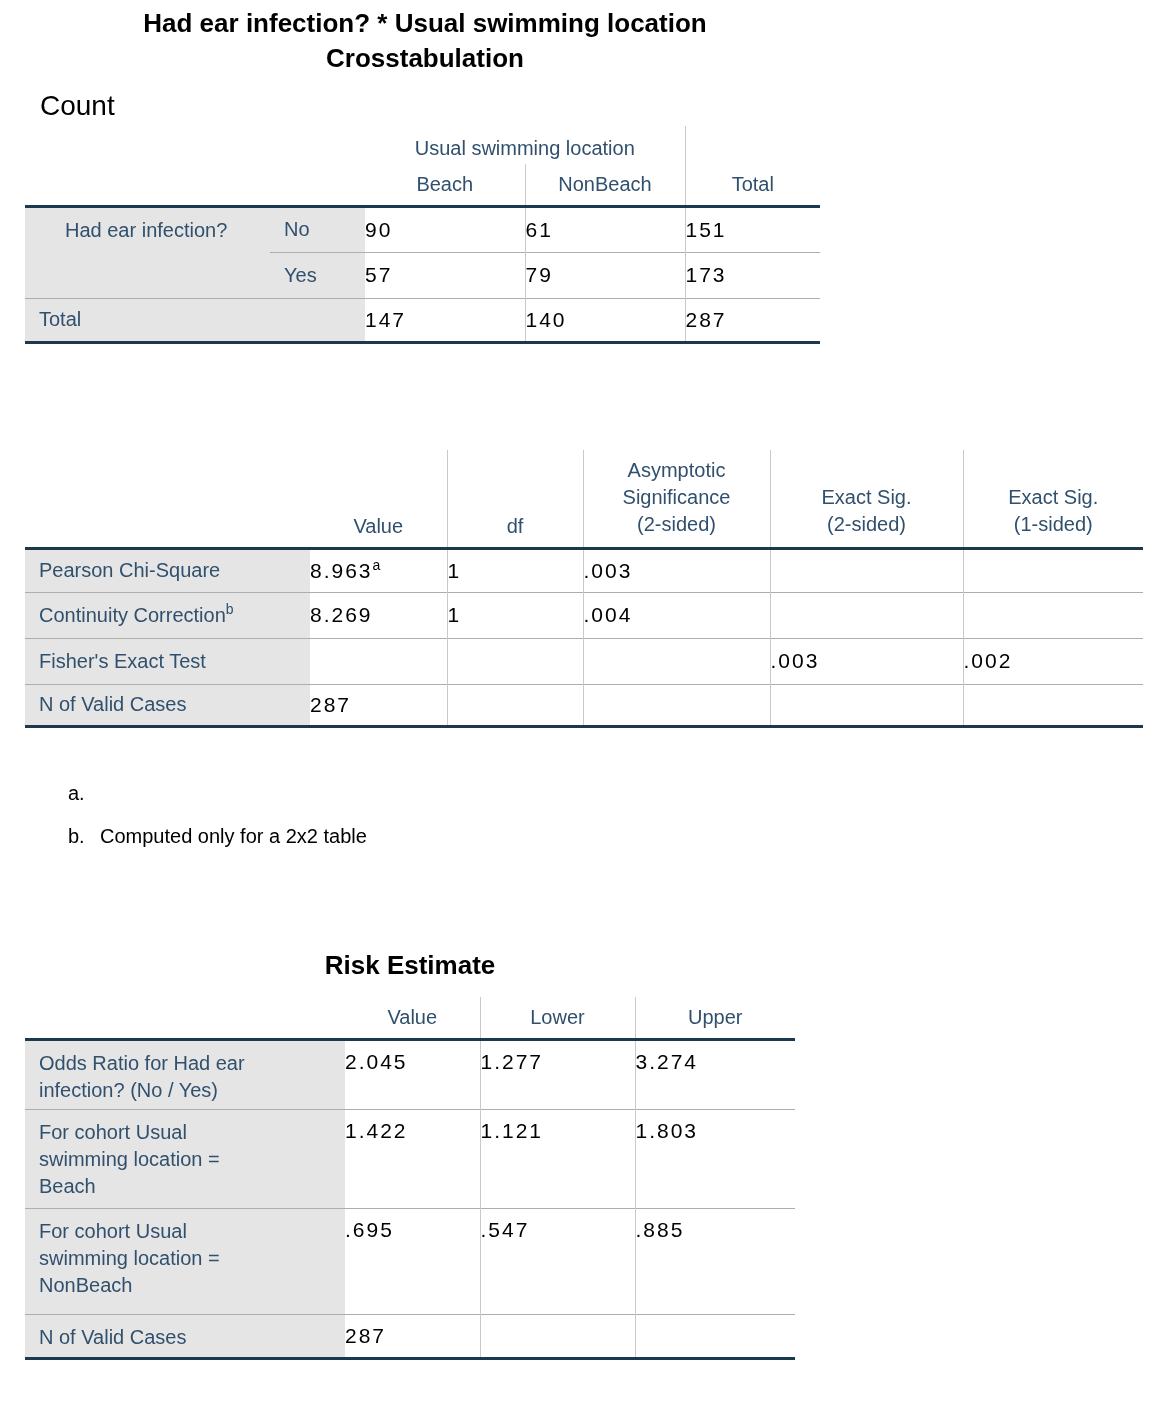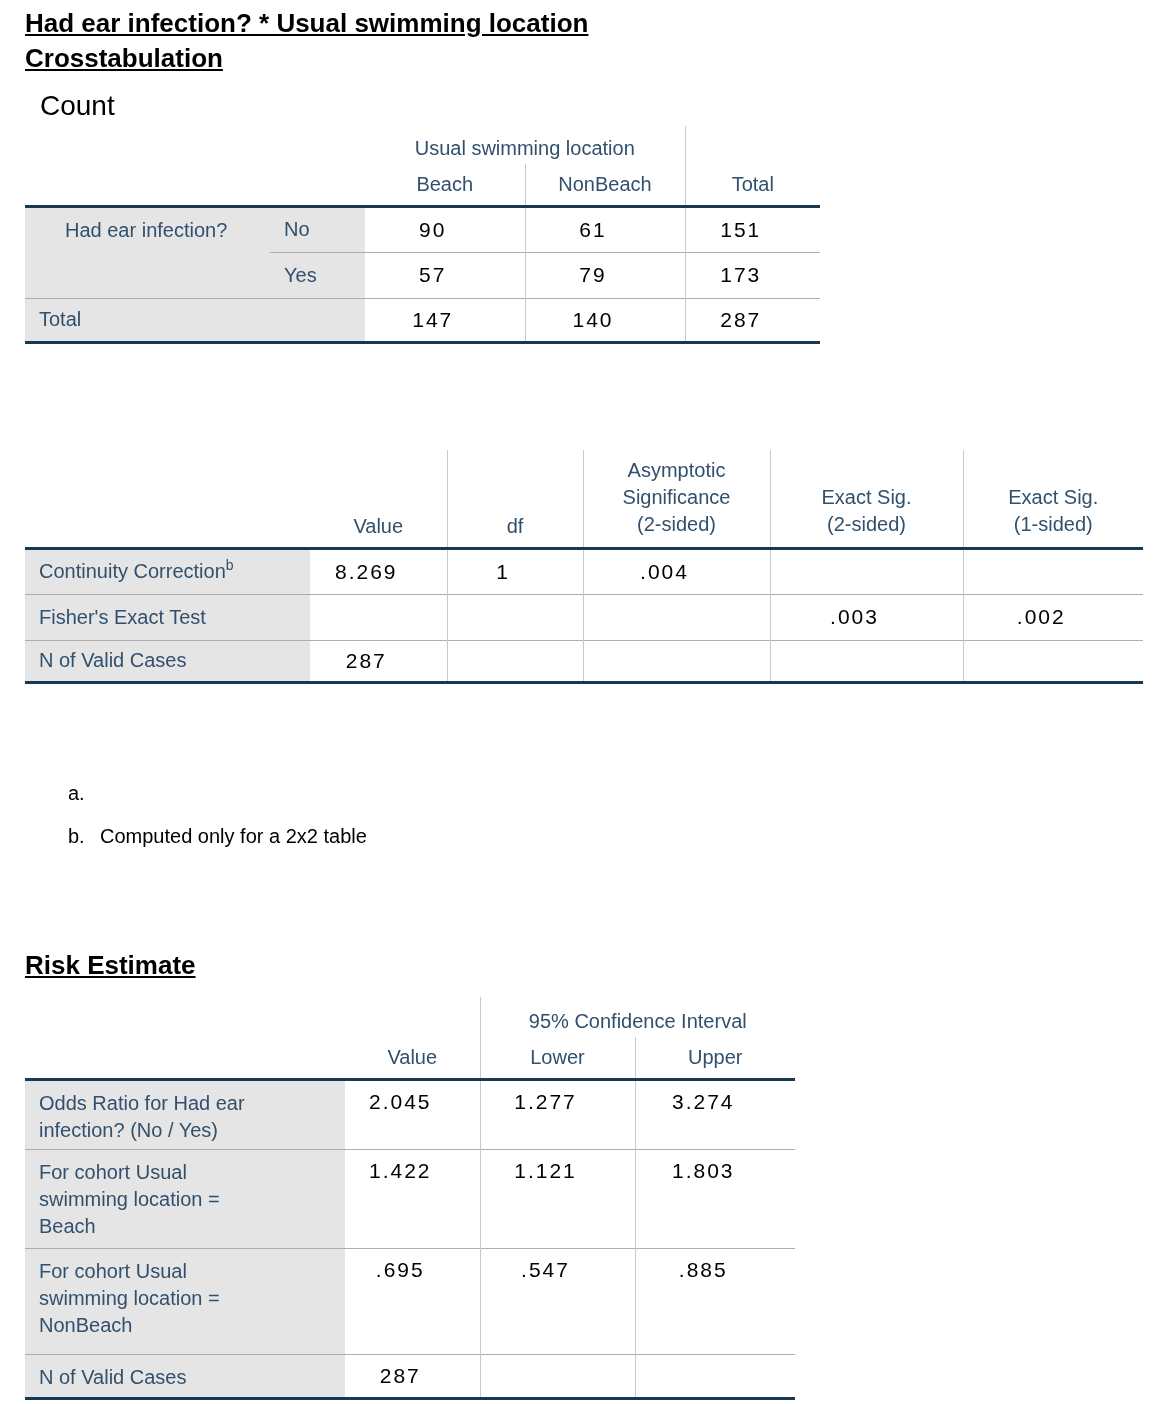--- a/index.html
+++ b/index.html
@@ -12,22 +12,22 @@
     font-family: "Liberation Sans", sans-serif;
     color: #000;
     overflow: hidden;
   }
   .title {
     position: absolute;
     font-weight: bold;
     font-size: 26px;
     line-height: 35px;
     color: #000;
+    text-align: center;
     white-space: pre-line;
-    text-decoration: underline;
   }
   .count-label {
     position: absolute;
     font-size: 28px;
     color: #000;
   }
   table {
     position: absolute;
     border-collapse: collapse;
     table-layout: fixed;
@@ -56,21 +56,21 @@
   
   .stub {
     background: #E5E5E5;
     color: #31506D;
     text-align: left;
     padding-left: 14px;
   }
   .top { vertical-align: top; padding-top: 9px; margin-left: 47px; }
   
   .num {
-    text-align: center;
+    text-align: left;
     padding-right: 24px;
     font-size: 21px;
     letter-spacing: 2px;
     color: #000;
   }
   .num sup, .stub sup {
     font-size: 14px;
     letter-spacing: 0;
     vertical-align: super;
     line-height: 0;
@@ -160,20 +160,28 @@
         <th class="colh vl ml">Asymptotic
 Significance
 (2-sided)</th>
         <th class="colh vl ml">Exact Sig.
 (2-sided)</th>
         <th class="colh vl ml">Exact Sig.
 (1-sided)</th>
       </tr>
     </thead>
     <tbody>
+      <tr style="height:44px">
+        <th class="stub"><span>Pearson Chi-Square</span><sup></sup></th>
+        <td class="num"><span>8.963</span><sup>a</sup></td>
+        <td class="num vl">1</td>
+        <td class="num vl">.003</td>
+        <td class="num vl"></td>
+        <td class="num vl"></td>
+      </tr>
       <tr class="sep" style="height:46px">
         <th class="stub"><span>Continuity Correction</span><sup>b</sup></th>
         <td class="num"><span>8.269</span><sup></sup></td>
         <td class="num vl">1</td>
         <td class="num vl">.004</td>
         <td class="num vl"></td>
         <td class="num vl"></td>
       </tr>
       <tr class="sep" style="height:46px">
         <th class="stub"><span>Fisher's Exact Test</span><sup></sup></th>
@@ -207,25 +215,20 @@
   <div class="title" style="left:25px; top:948px; width:770px;">Risk Estimate</div>
 
   <table class="risk" style="left:25px; top:997px; width:770px;">
     <colgroup>
       <col style="width:320px">
         <col style="width:135px">
         <col style="width:155px">
         <col style="width:160px">
     </colgroup>
     <thead>
-      <tr style="height:40px">
-        <th></th>
-        <th></th>
-        <th colspan="2" class="grouph vl">95% Confidence Interval</th>
-      </tr>
       <tr class="hsep" style="height:42px">
         <th></th>
         <th class="colh">Value</th>
         <th class="colh vl">Lower</th>
         <th class="colh vl">Upper</th>
       </tr>
     </thead>
     <tbody>
       <tr style="height:70px">
         <th class="stub ml top">Odds Ratio for Had ear

